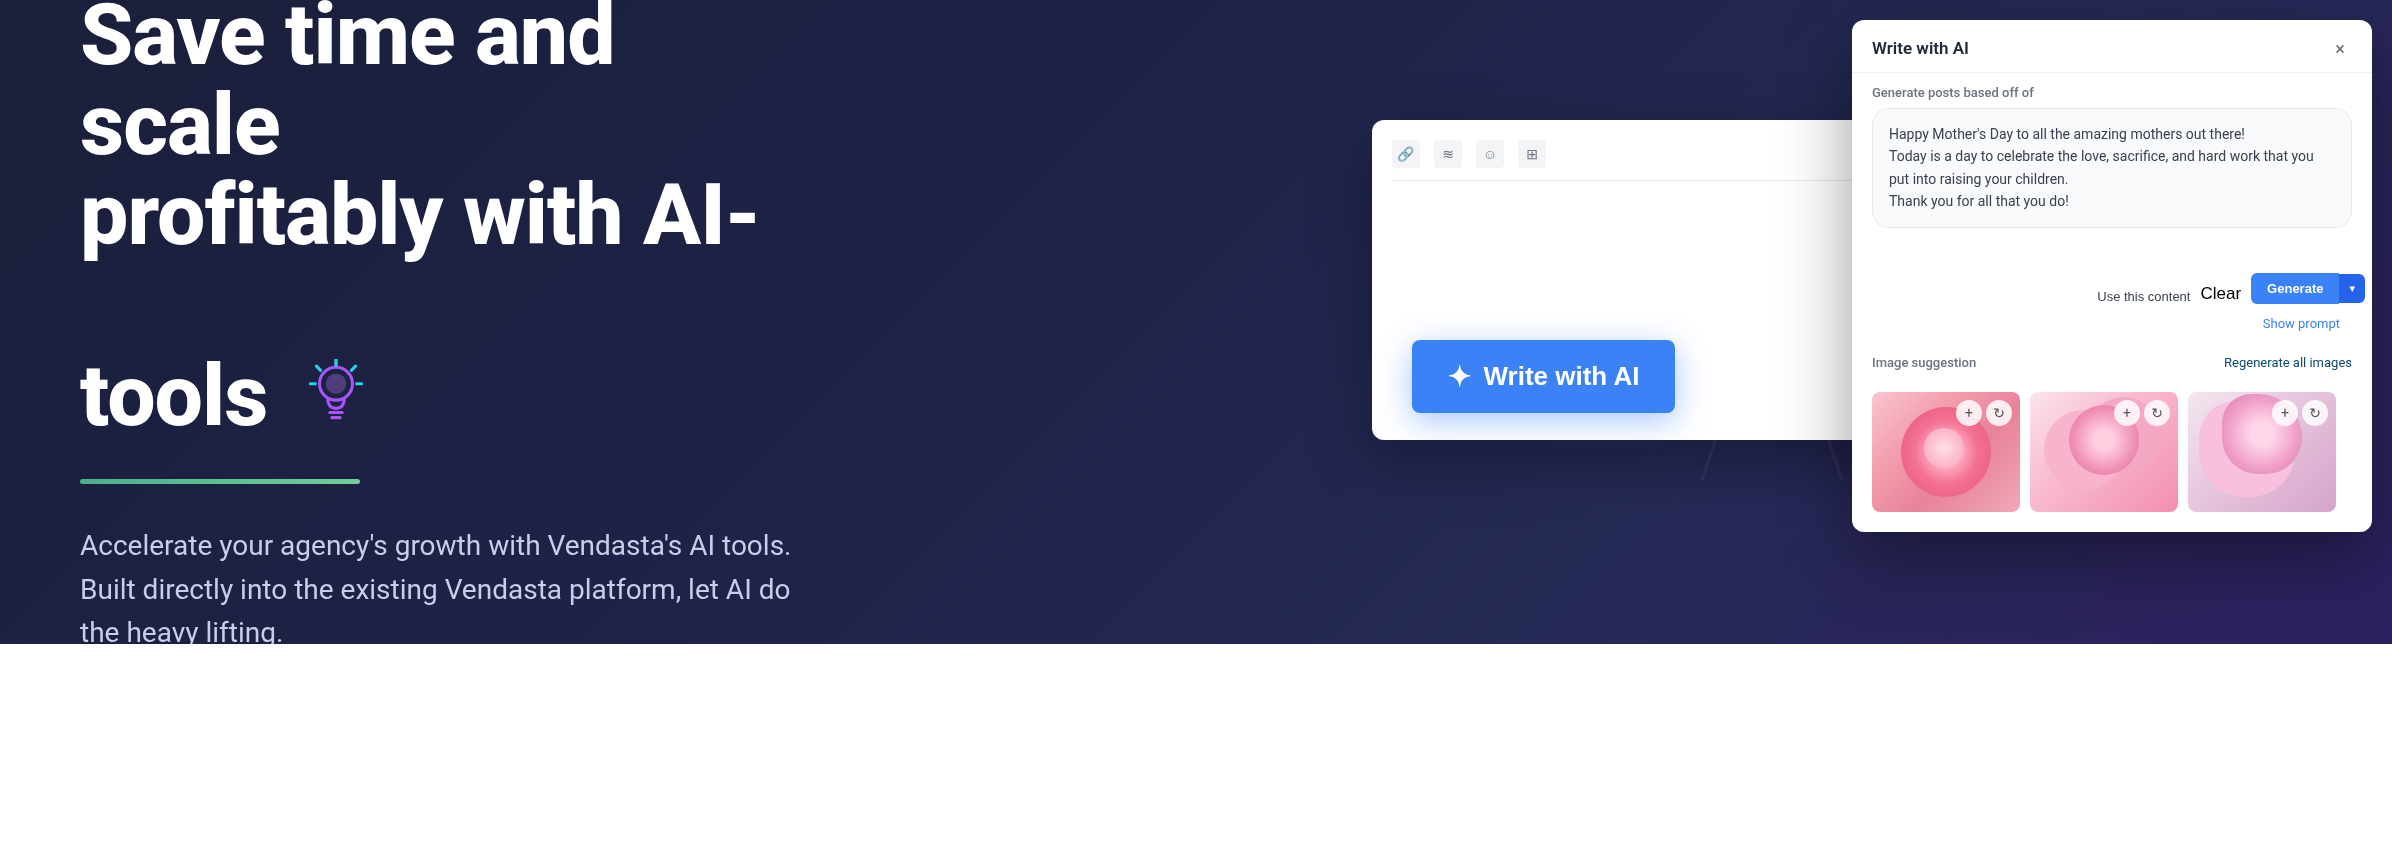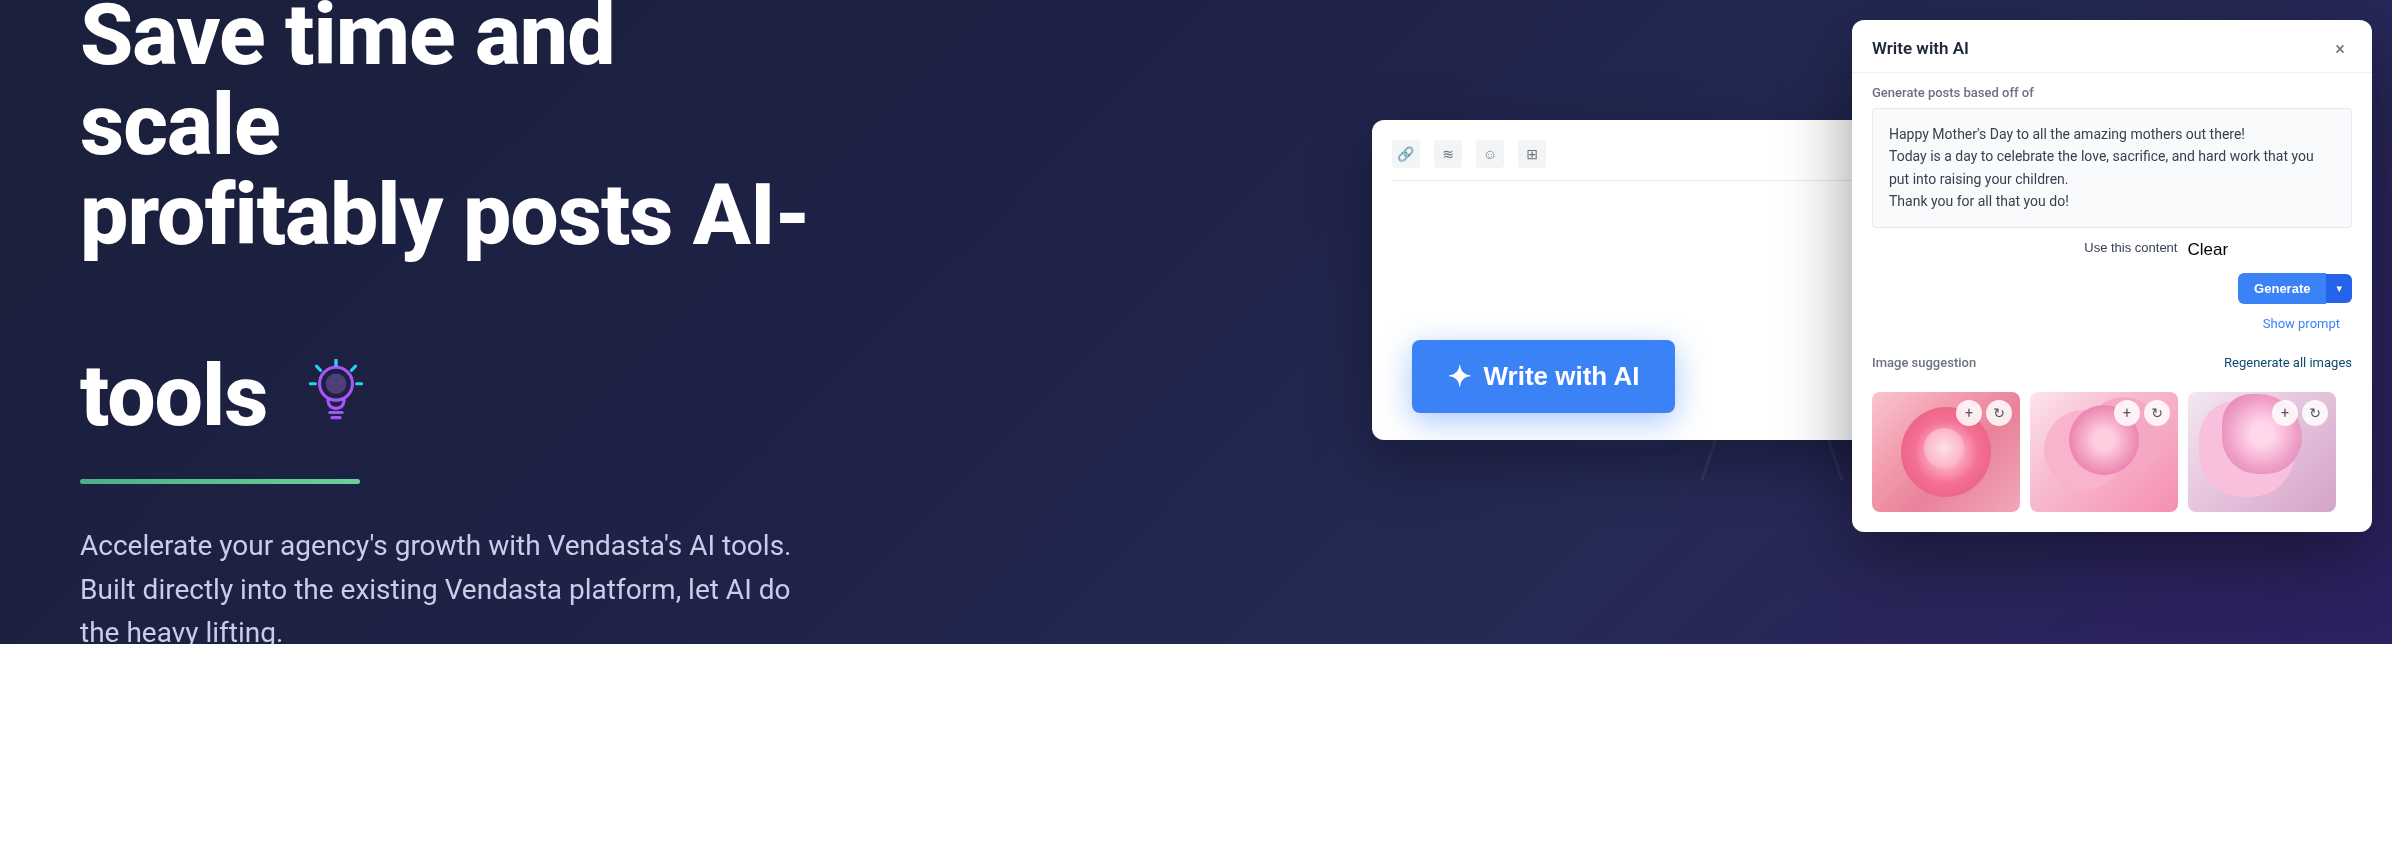--- a/index.html
+++ b/index.html
@@ -181,34 +181,34 @@
       padding: 12px 20px 8px;
       font-size: 13px;
       color: #6b7280;
       font-weight: 500;
     }
 
     .ai-modal-content-area {
       margin: 0 20px;
       background: #f9fafb;
       border: 1px solid #e5e7eb;
-      border-radius: 4px;
+      border-radius: 16px;
       padding: 14px 16px;
       font-size: 14px;
       color: #374151;
       line-height: 1.6;
       min-height: 100px;
     }
 
     .ai-modal-actions {
       display: flex;
-      align-items: flex-start;
+      align-items: flex-end;
       justify-content: flex-end;
       gap: 10px;
-      padding: 12px 20px;
+      padding: 12px 7px;
     }
 
     .use-content-btn {
       font-size: 13px;
       color: #374151;
       background: none;
       border: none;
       cursor: pointer;
       font-weight: 500;
     }
@@ -414,21 +414,21 @@
       <line x1="190" y1="340" x2="170" y2="400" stroke="white" stroke-width="3"></line>
       <line x1="290" y1="340" x2="310" y2="400" stroke="white" stroke-width="3"></line>
       <rect x="200" y="240" width="80" height="40" rx="6" stroke="white" stroke-width="2" fill="none"></rect>
       <circle cx="240" cy="310" r="8" stroke="white" stroke-width="2" fill="none"></circle>
     </svg>
   </div>
 
   <div class="hero-left">
     <h1 class="hero-title">
       <span>Save time and scale</span><br>
-      <span>profitably posts AI-</span><br>
+      <span>profitably with AI-</span><br>
       <br>
       <span>tools</span>
       <span class="title-icon">
         <svg class="bulb-icon" viewBox="0 0 60 70" fill="none" xmlns="http://www.w3.org/2000/svg">
           <circle cx="30" cy="24" r="16" stroke="#a855f7" stroke-width="3" fill="none"></circle>
           <path d="M22 38 Q22 48 30 48 Q38 48 38 38" stroke="#a855f7" stroke-width="3" fill="none"></path>
           <line x1="24" y1="52" x2="36" y2="52" stroke="#a855f7" stroke-width="3" stroke-linecap="round"></line>
           <line x1="26" y1="57" x2="34" y2="57" stroke="#a855f7" stroke-width="3" stroke-linecap="round"></line>
           <line x1="30" y1="6" x2="30" y2="1" stroke="#a855f7" stroke-width="3" stroke-linecap="round"></line>
           <line x1="30" y1="6" x2="30" y2="1" stroke="#22d3ee" stroke-width="3" stroke-linecap="round"></line>

